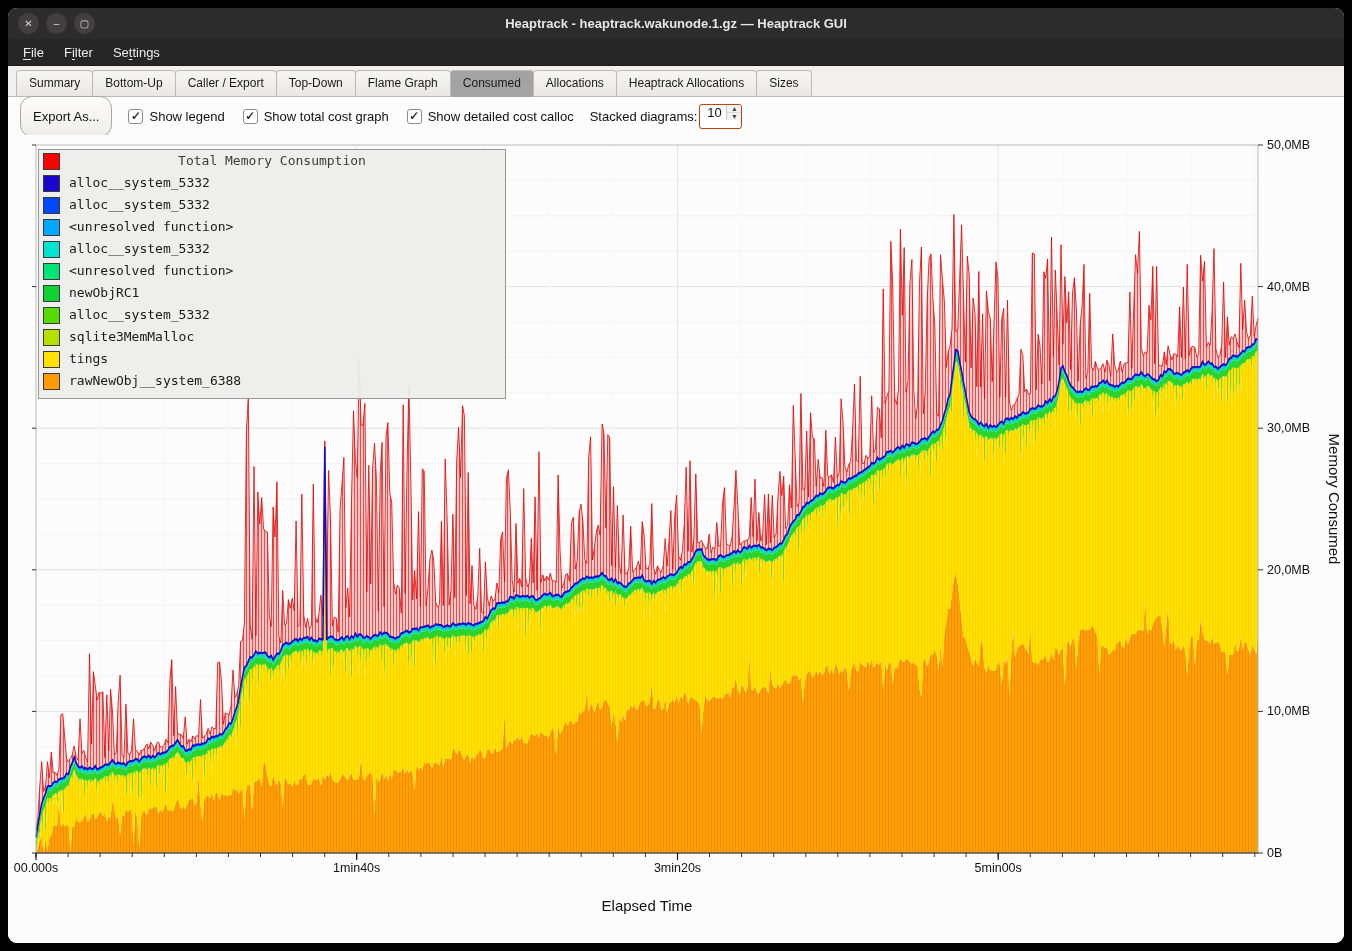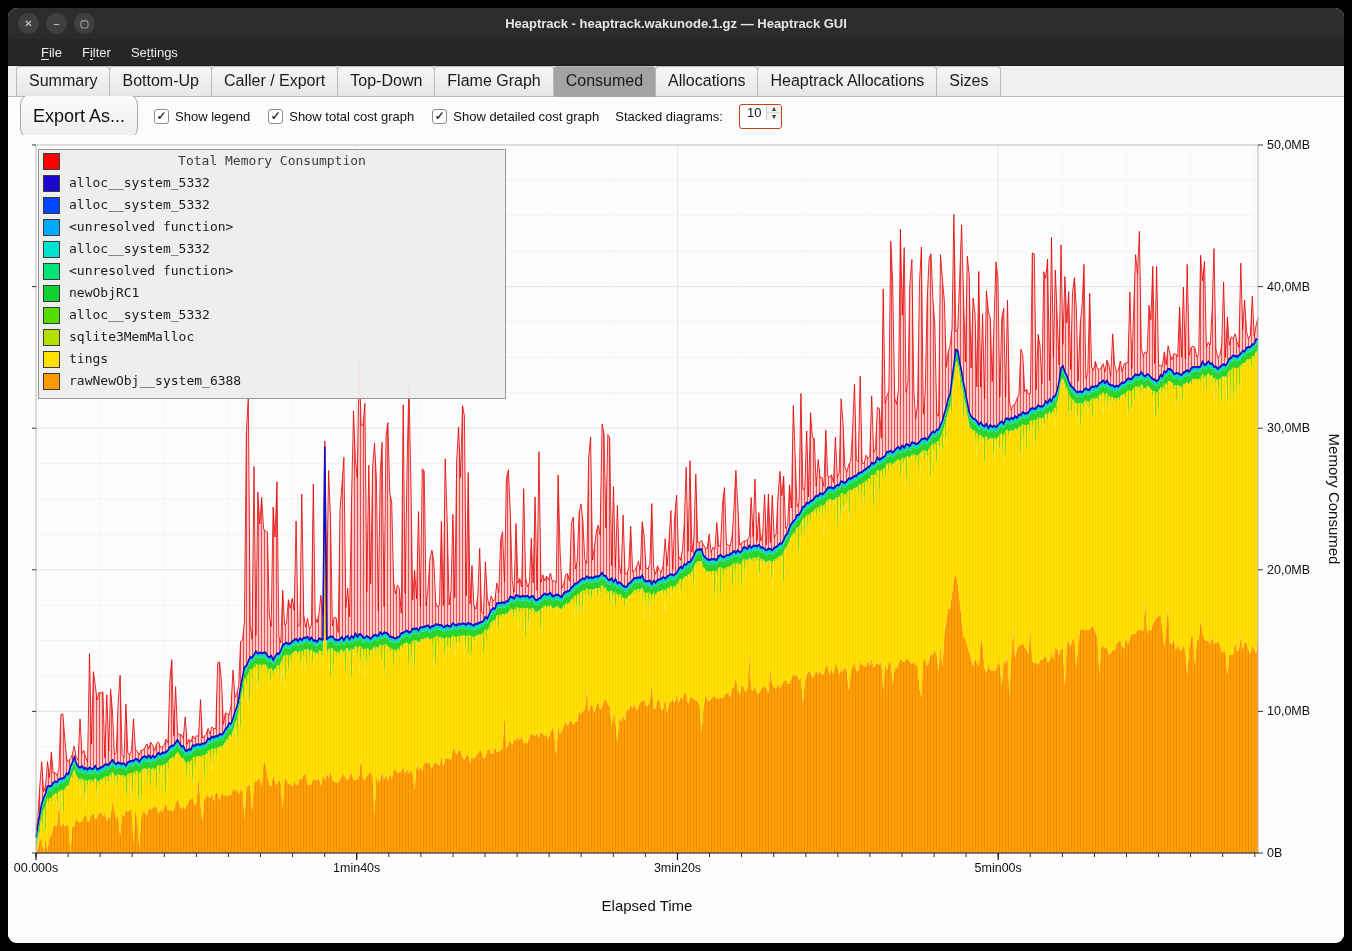--- a/index.html
+++ b/index.html
@@ -3,32 +3,32 @@
 <meta charset="utf-8">
 <style>
   *{box-sizing:border-box;margin:0;padding:0}
   body{background:#000;font-family:"Liberation Sans",sans-serif}
   .screen{position:relative;width:1352px;height:951px;background:#000;overflow:hidden}
   .window{position:absolute;inset:8px;border-radius:9px;overflow:hidden;background:#fcfcfc;display:flex;flex-direction:column}
   .titlebar{height:31px;background:#2c2c2c;display:flex;align-items:center;justify-content:center;position:relative;flex:0 0 auto}
   .title{color:#e5e5e5;font-size:13px;font-weight:700}
   .win-controls{position:absolute;left:10px;top:0;height:100%;display:flex;align-items:center;gap:7px}
   .win-btn{width:21px;height:21px;border-radius:50%;background:#413f3f;color:#d8d8d8;display:flex;align-items:center;justify-content:center;font-size:10px;border:none;cursor:pointer}
-  .menubar{height:27px;background:#262626;display:flex;align-items:center;padding-left:24px;gap:2px;flex:0 0 auto;border-bottom:1px solid #1b1b1b}
+  .menubar{height:27px;background:#262626;display:flex;align-items:center;padding-left:6px;gap:2px;flex:0 0 auto;border-bottom:1px solid #1b1b1b}
   .menu-item{color:#ececec;font-size:13px;padding:3px 9px;border-radius:3px;cursor:default}
   .menu-item u{text-underline-offset:2px}
   .tabbar{background:#f1f0ef;border-bottom:1px solid #bcbab8;display:flex;align-items:flex-end;padding:4px 0 0 8px;height:31px;flex:0 0 auto}
-  .tab{font-size:16px;color:#1a1a1a;padding:5px 12px 6px;border:1px solid #bcbab8;border-bottom:none;border-radius:4px 4px 0 0;background:linear-gradient(#f7f6f5,#e9e7e5);margin-right:-1px;position:relative;white-space:nowrap;cursor:default}
+  .tab{font-size:12px;color:#1a1a1a;padding:5px 12px 6px;border:1px solid #bcbab8;border-bottom:none;border-radius:4px 4px 0 0;background:linear-gradient(#f7f6f5,#e9e7e5);margin-right:-1px;position:relative;white-space:nowrap;cursor:default}
   .tab.active{background:#a3a3a3;margin-bottom:-1px;padding-bottom:7px;z-index:2}
   .toolbar{height:38px;display:flex;align-items:center;gap:16px;padding:0 12px;background:#fcfcfc;flex:0 0 auto}
-  .btn{font-size:18px;color:#111;padding:12px 12px;border:1px solid #a9a7a5;border-radius:12px;background:linear-gradient(#fcfcfb,#efedeb);cursor:pointer}
+  .btn{font-size:13px;color:#111;padding:12px 12px;border:1px solid #a9a7a5;border-radius:12px;background:linear-gradient(#fcfcfb,#efedeb);cursor:pointer}
   .cb-group{display:flex;align-items:center;gap:18px}
   .cb{display:flex;align-items:center;gap:6px;font-size:13px;color:#111;cursor:default}
   .box{width:15px;height:15px;border:1px solid #8f8d8b;border-radius:3px;background:#fff;display:flex;align-items:center;justify-content:center;font-size:12px;line-height:1;color:#333;font-weight:700}
-  .stacked{display:flex;align-items:center;gap:16px;font-size:13px;color:#111}
+  .stacked{display:flex;align-items:center;gap:2px;font-size:13px;color:#111}
   .spin{display:flex;align-items:flex-start;border:1px solid #c2410c;border-radius:3px;background:#fff;height:25px;overflow:hidden}
   .spin-val{width:26px;display:flex;align-items:center;padding-left:7px;font-size:13px;color:#111}
   .spin-btns{display:flex;flex-direction:column;border-left:1px solid #cccccc;width:15px}
   .spin-btn{flex:1;display:flex;align-items:center;justify-content:center;font-size:7px;color:#444;background:#f4f3f2;border:none;cursor:pointer;padding:0}
   .spin-btn.up{border-bottom:1px solid #d8d8d8}
   .spin-btn.up::after{content:"▲"}
   .spin-btn.down::after{content:"▼"}
   .chart-area{flex:1;position:relative;background:#fcfcfc}
   .chart-area svg{position:absolute;inset:0}
   .tick-label{font-size:12.5px;fill:#111;font-family:"Liberation Sans",sans-serif}
@@ -78,21 +78,21 @@
           <label class="cb">
             <span class="box">✓</span>
             <span>Show legend</span>
           </label>
           <label class="cb">
             <span class="box">✓</span>
             <span>Show total cost graph</span>
           </label>
           <label class="cb">
             <span class="box">✓</span>
-            <span>Show detailed cost graph</span>
+            <span>Show detailed cost calloc</span>
           </label>
         </div>
       <div class="stacked">
         <span>Stacked diagrams:</span>
         <div class="spin">
           <span class="spin-val">10</span>
           <span class="spin-btns">
             <button class="spin-btn up"></button>
             <button class="spin-btn down"></button>
           </span>

